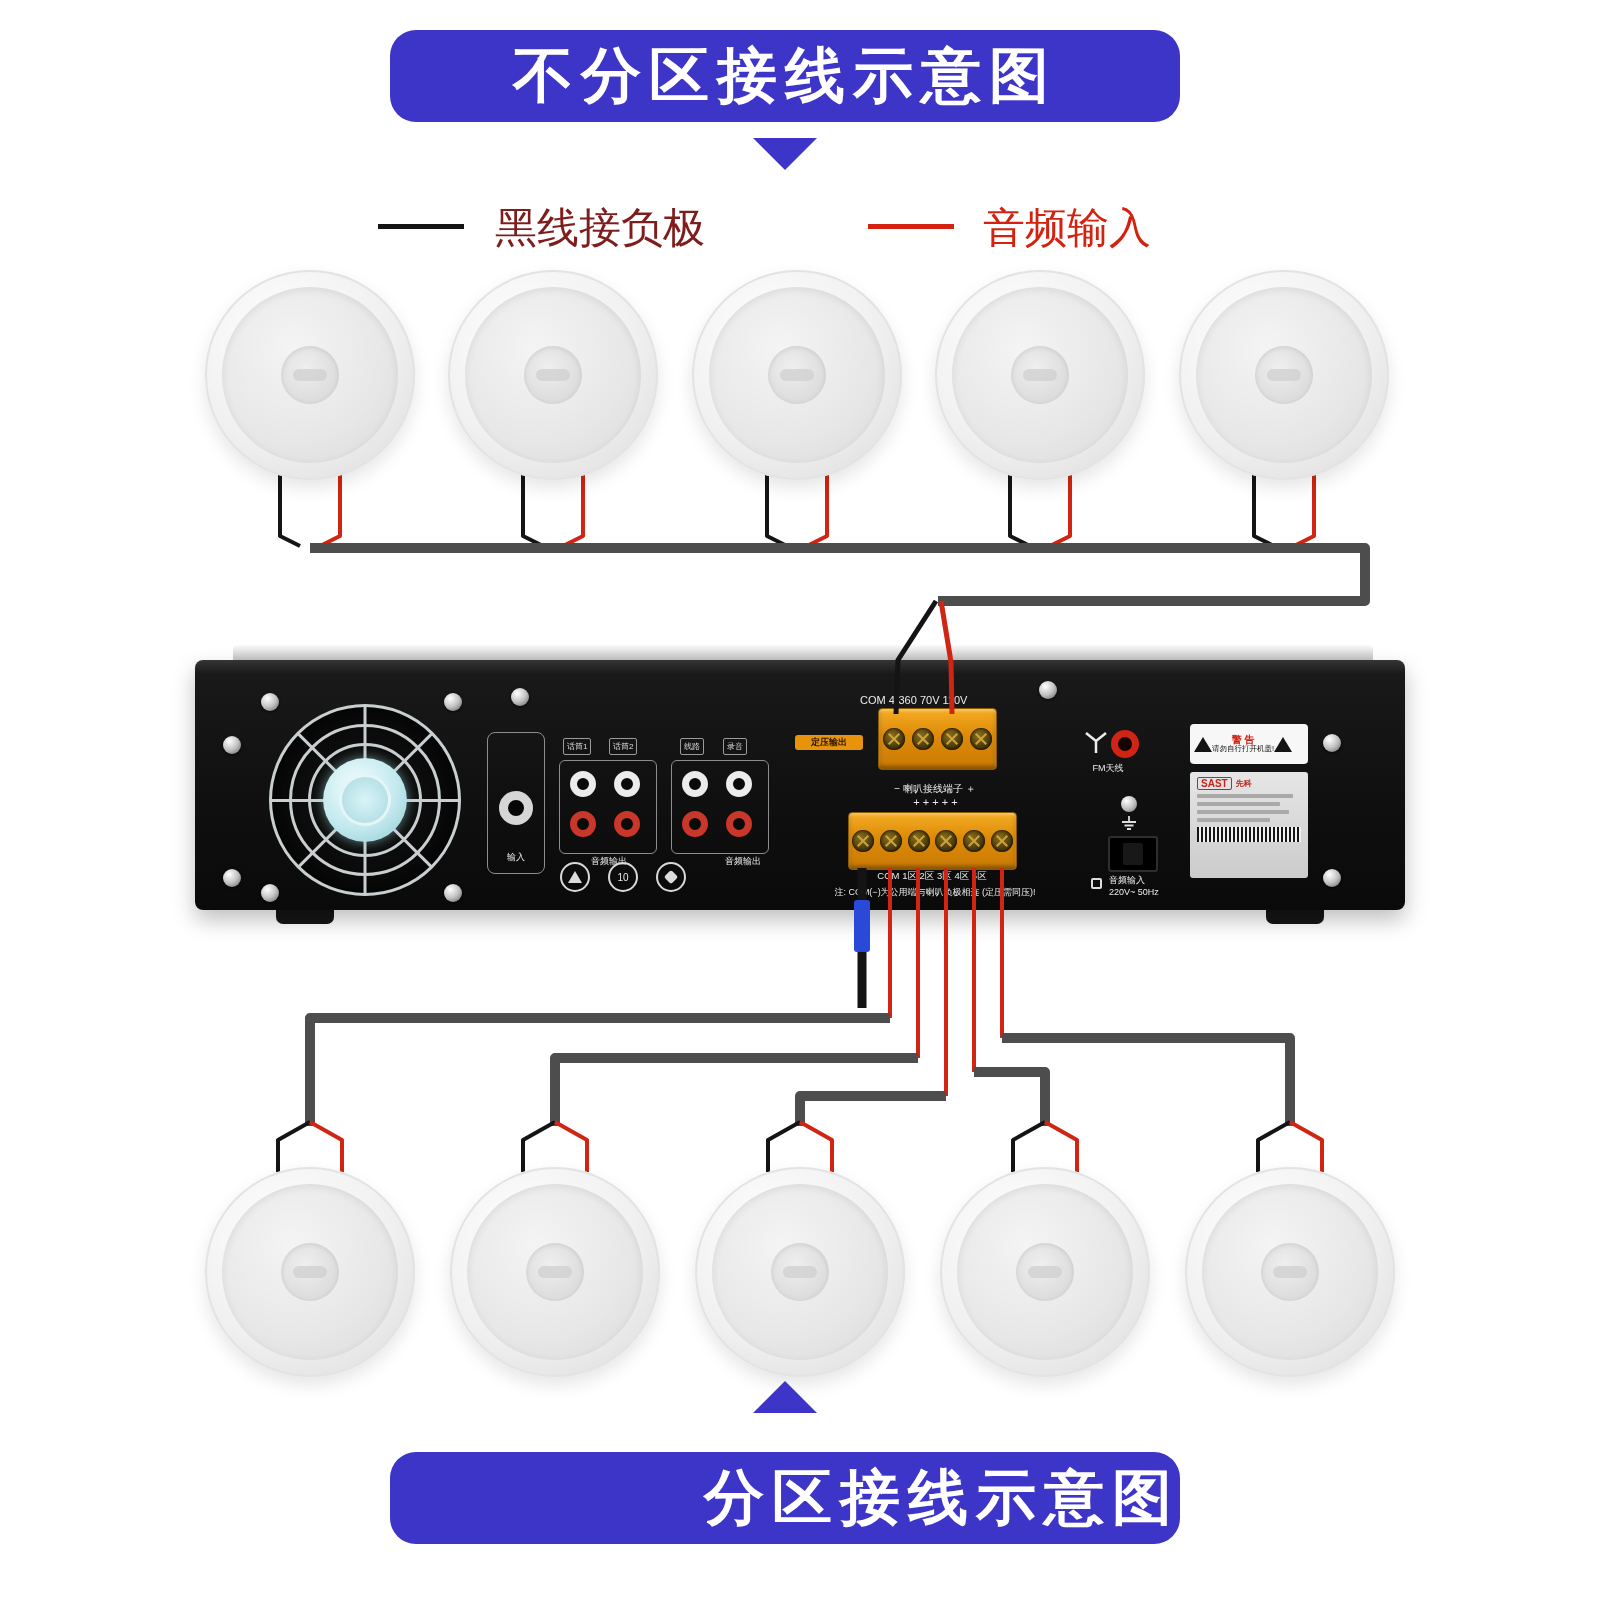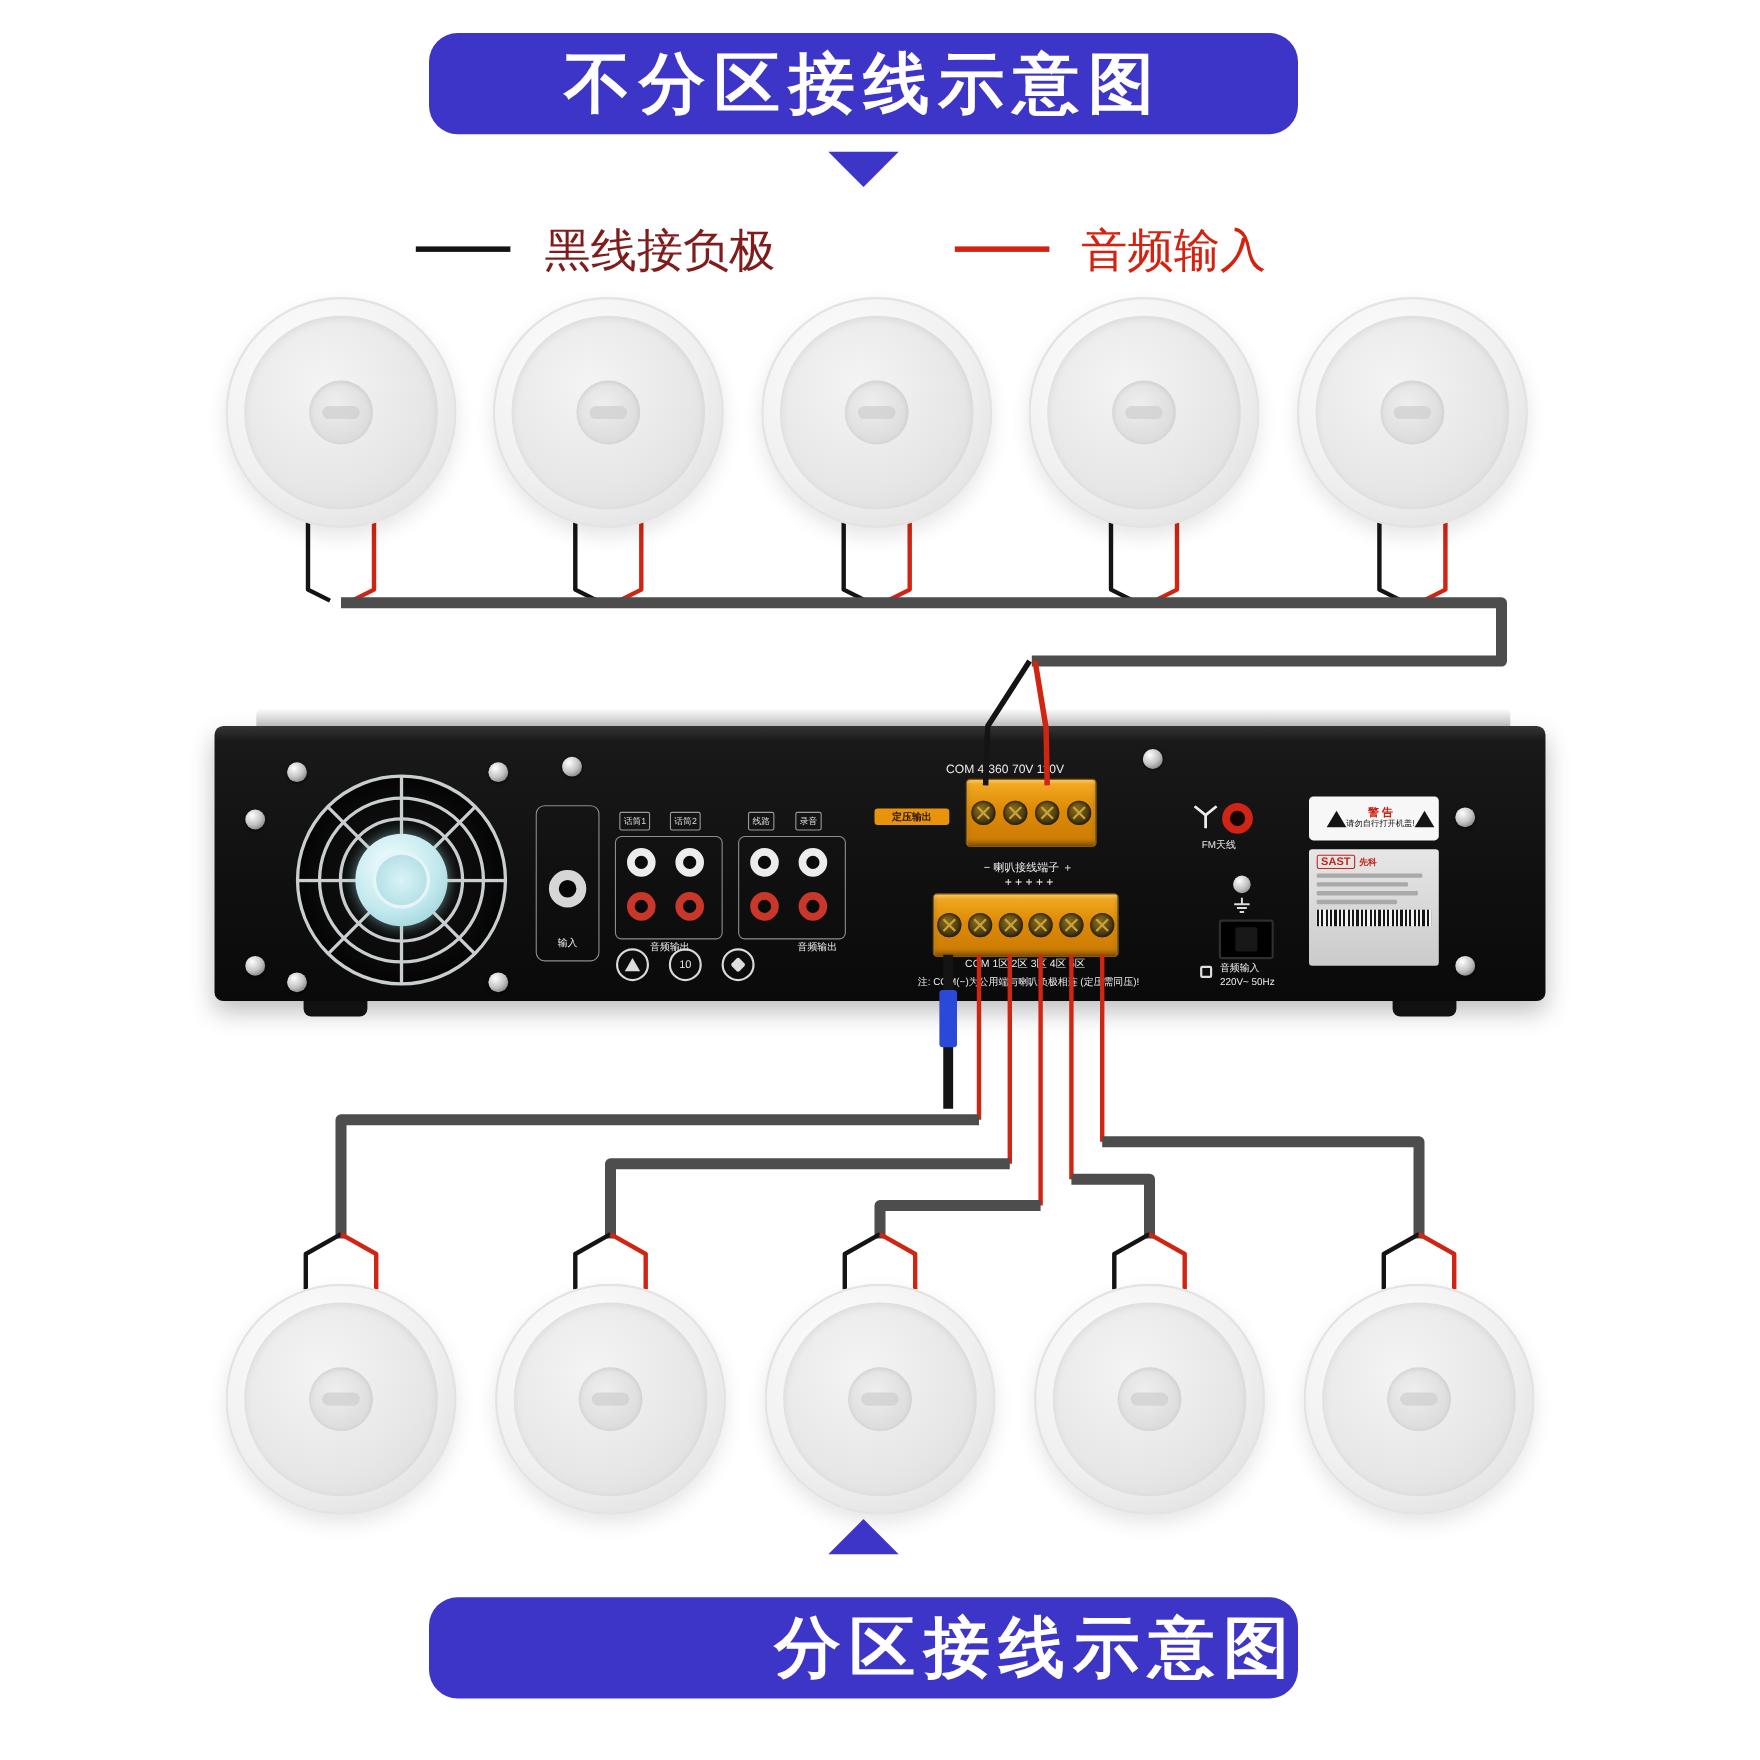--- a/index.html
+++ b/index.html
@@ -93,21 +93,21 @@
   .fm-post{position:absolute;left:916px;top:70px;width:28px;height:28px;border-radius:50%;box-sizing:border-box;
            background:#140404;border:7px solid #cf2416;}
   .gnd-screw{position:absolute;left:926px;top:136px;width:16px;height:16px;border-radius:50%;
              background:radial-gradient(circle at 35% 30%,#fff,#bdbdbd 55%,#6d6d6d);}
   .pswitch{position:absolute;left:913px;top:176px;width:46px;height:32px;background:#000;border:2px solid #2e2e2e;
            border-radius:3px;}
   .pswitch-inner{position:absolute;left:50%;top:50%;transform:translate(-50%,-50%);width:20px;height:22px;background:#181818;
            border-radius:2px;}
   .picon{position:absolute;left:896px;top:218px;width:11px;height:11px;border:2px solid #ddd;border-radius:2px;box-sizing:border-box;}
   .warn{position:absolute;left:995px;top:64px;width:118px;height:40px;background:#f7f7f7;border-radius:4px;
-        display:flex;align-items:center;justify-content:flex-end;padding:4px 4px;box-sizing:border-box;}
+        display:flex;align-items:center;justify-content:flex-start;padding:4px 4px;box-sizing:border-box;}
   .wtri{width:0;height:0;border-left:9px solid transparent;border-right:9px solid transparent;border-bottom:15px solid #141414;}
   .warn-col{display:flex;flex-direction:column;align-items:center;line-height:1.1;}
   .warn-title{color:#cf1f10;font-size:10px;font-weight:bold;}
   .warn-text{color:#111;font-size:7.5px;white-space:nowrap;}
   .slabel{position:absolute;left:995px;top:112px;width:118px;height:106px;border-radius:3px;box-sizing:border-box;
           background:linear-gradient(180deg,#e6e6e6,#cbcbcb);padding:5px 7px;}
   .brand-row{display:flex;align-items:center;gap:4px;}
   .brand-box{border:1px solid #c0271c;color:#c0271c;font-weight:bold;font-size:10px;padding:0 3px;border-radius:2px;}
   .brand-suffix{color:#c0271c;font-size:8px;font-weight:bold;}
   .lbl-line{height:4px;background:#a9a9a9;margin:4px 0;border-radius:1px;}

